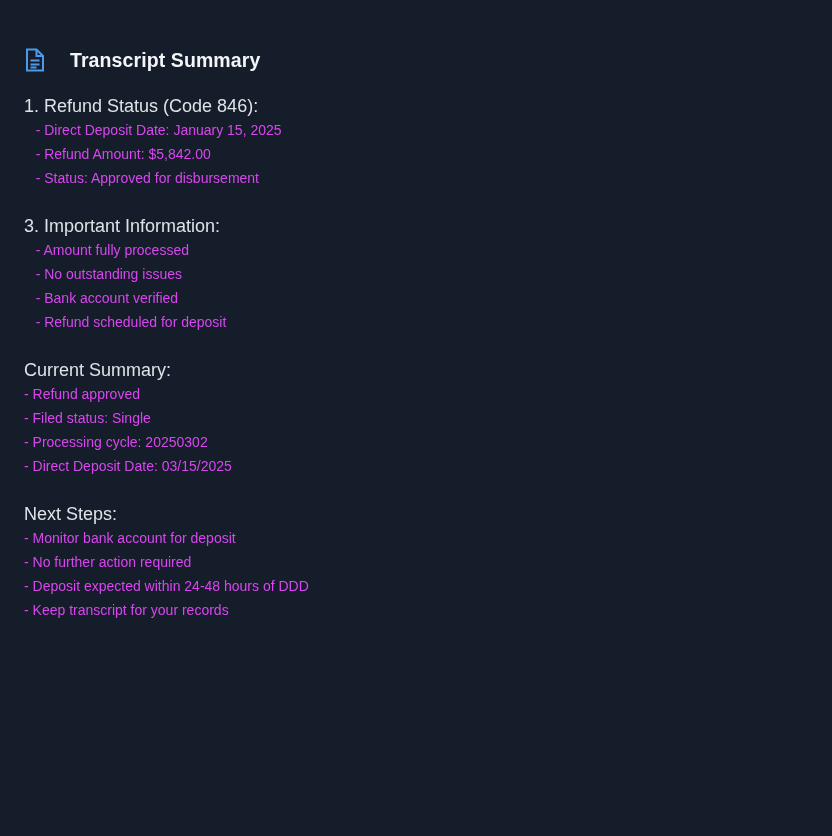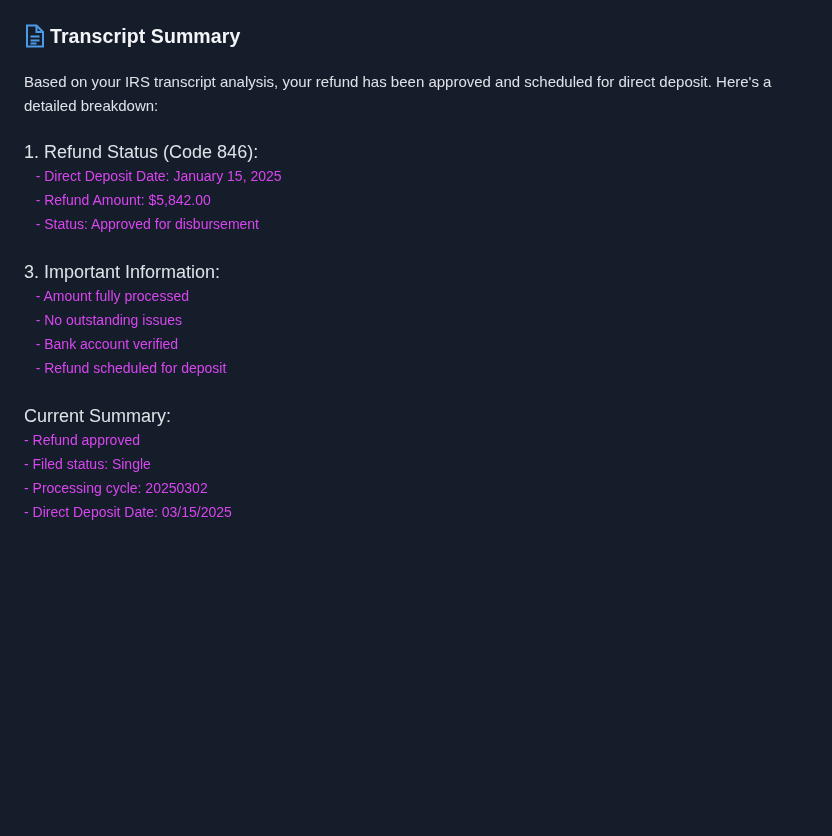--- a/index.html
+++ b/index.html
@@ -18,22 +18,23 @@
   }
   .panel {
     width: 832px;
     height: 836px;
     background: #151d2b;
     padding: 24px 24px 0 24px;
   }
   .header {
     display: flex;
     align-items: center;
-    gap: 4px;
+    gap: 24px;
     margin-bottom: 22px;
+    margin-top: 24px;
   }
   .doc-icon {
     width: 22px;
     height: 24px;
     flex: 0 0 auto;
     display: block;
   }
   .title {
     font-size: 19.5px;
     font-weight: bold;
@@ -75,21 +76,20 @@
     <span class="doc-icon-wrap">
       <svg class="doc-icon" viewBox="0 0 22 24" xmlns="http://www.w3.org/2000/svg">
         <path d="M3 1.5h9.5L19 8v14.5H3z" fill="none" stroke="#4c9be8" stroke-width="2"></path>
         <path d="M12.5 1.5V8H19" fill="none" stroke="#4c9be8" stroke-width="2"></path>
         <path d="M6.5 12.5h9M6.5 16.5h9M6.5 19.5h6" stroke="#4c9be8" stroke-width="1.8" fill="none"></path>
       </svg>
     </span>
     <span class="title">Transcript Summary</span>
   </div>
 
-  <p class="body-text intro">Based on your IRS transcript analysis, your refund has been approved and scheduled for direct deposit. Here's a detailed breakdown:</p>
 
   <div class="block">
     <div class="block-head">1. Refund Status (Code 846):</div>
     <div class="block-lines">   - Direct Deposit Date: January 15, 2025
    - Refund Amount: $5,842.00
    - Status: Approved for disbursement</div>
   </div>
 
 
   <div class="block">
@@ -101,14 +101,21 @@
   </div>
 
   <div class="block">
     <div class="block-head">Current Summary:</div>
     <div class="block-lines">- Refund approved
 - Filed status: Single
 - Processing cycle: 20250302
 - Direct Deposit Date: 03/15/2025</div>
   </div>
 
+  <div class="block">
+    <div class="block-head">Next Steps:</div>
+    <div class="block-lines">- Monitor bank account for deposit
+- No further action required
+- Deposit expected within 24-48 hours of DDD
+- Keep transcript for your records</div>
+  </div>
 
 </div>
 
 </body></html>

